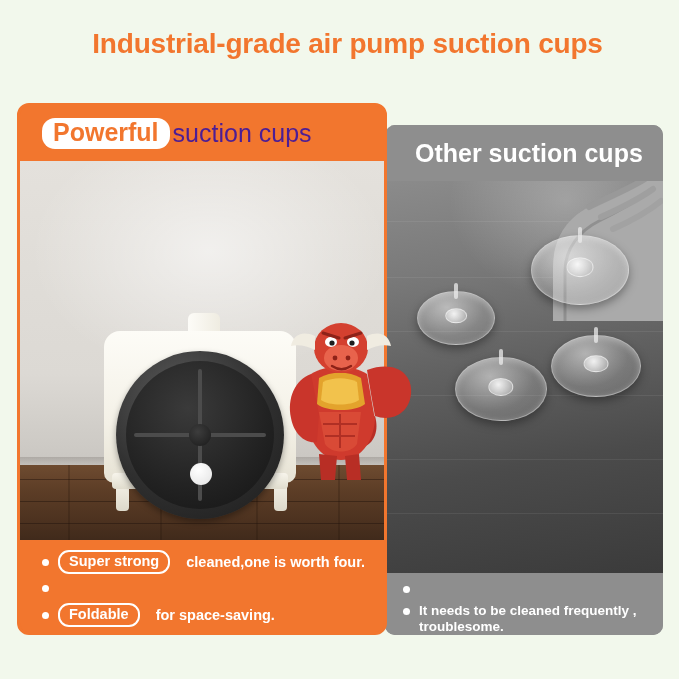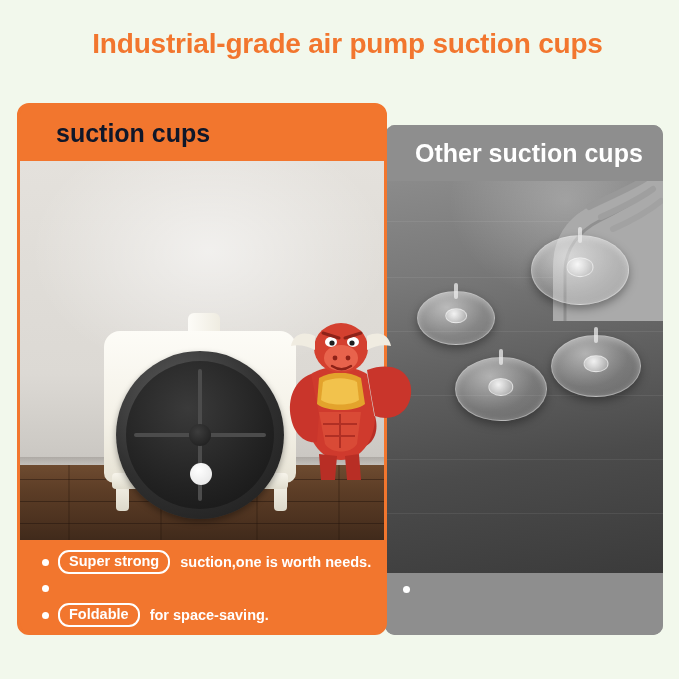--- a/index.html
+++ b/index.html
@@ -91,24 +91,24 @@
     display: inline-block;
     background: #fff;
     color: #f2762e;
     font-weight: bold;
     font-size: 25px;
     border-radius: 13px;
     padding: 1px 11px 3px 11px;
     line-height: 1.08;
   }
   .hdr-rest {
-    color: #0f172a;
-    font-weight: bold;
+    color: #4c1d95;
+    font-weight: normal;
     font-size: 25px;
-    margin-left: 14px;
+    margin-left: 3px;
     line-height: 1.08;
   }
   .hdr-right-title {
     color: #fff;
     font-weight: bold;
     font-size: 25px;
     line-height: 1.08;
   }
 
   
@@ -285,21 +285,21 @@
   }
   .bl-pill {
     display: inline-block;
     border: 2px solid #fff;
     border-radius: 11px;
     padding: 2px 9px 3px 9px;
     color: #fff;
     font-weight: bold;
     font-size: 14.5px;
     line-height: 1.05;
-    margin-right: 10px;
+    margin-right: 16px;
   }
   .bl-text {
     color: #fff;
     font-weight: bold;
     font-size: 14.5px;
   }
 
   
   .photo-right {
     position: absolute;
@@ -425,27 +425,32 @@
       <div class="cup" style="left:70px; top:176px; width:90px; height:62px;">
         <div class="cup-stem"></div>
         <div class="cup-center"></div>
       </div>
     </div>
 
     <div class="bullets-right">
       <div class="br-row">
         <span class="dot"></span>
       </div>
+      <div class="br-row">
+        <span class="dot"></span>
+        <span style="max-width:232px;">It needs to be cleaned frequently , troublesome.</span>
+      </div>
 
     </div>
   </div>
 
   <div class="panel-left">
 
     <div class="hdr-left">
+      <span class="pill">Powerful</span>
       <span class="hdr-rest">suction cups</span>
     </div>
 
     <div class="photo-left">
       <div class="pl-wallgrad"></div>
       <div class="pl-wallpanel"></div>
       <div class="pl-wallshade"></div>
       <div class="pl-wallpanel-edge"></div>
       <div class="pl-floor">
         <div class="pl-floor-plank" style="top:14px;"></div>
@@ -472,21 +477,21 @@
           <div class="pump-hub"></div>
         </div>
         <div class="pump-dot"></div>
       </div>
     </div>
 
     <div class="bullets-left">
       <div class="bl-row">
         <span class="dot"></span>
         <span class="bl-pill">Super strong</span>
-        <span class="bl-text">suction,one is worth needs.</span>
+        <span class="bl-text">cleaned,one is worth four.</span>
       </div>
       <div class="bl-row">
         <span class="dot"></span>
       </div>
       <div class="bl-row">
         <span class="dot"></span>
         <span class="bl-pill">Foldable</span>
         <span class="bl-text">for space-saving.</span>
       </div>
     </div>

